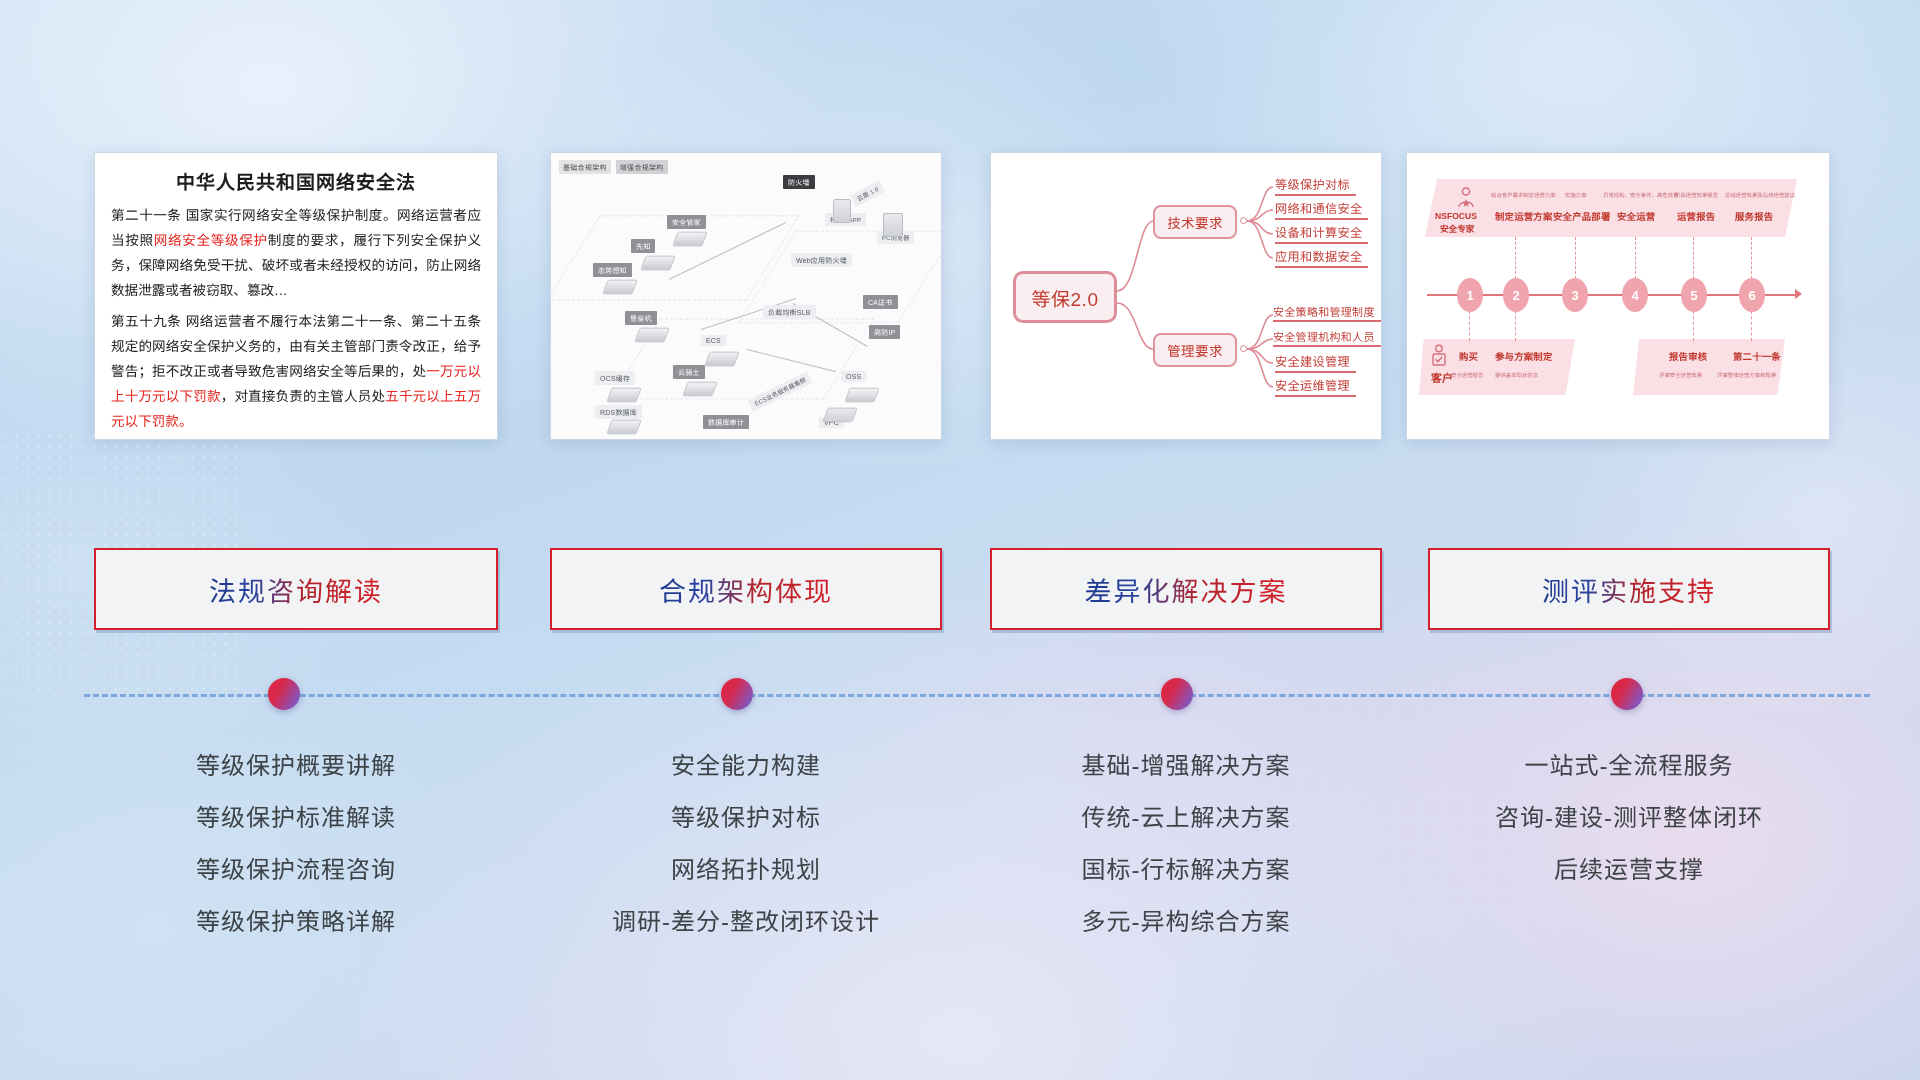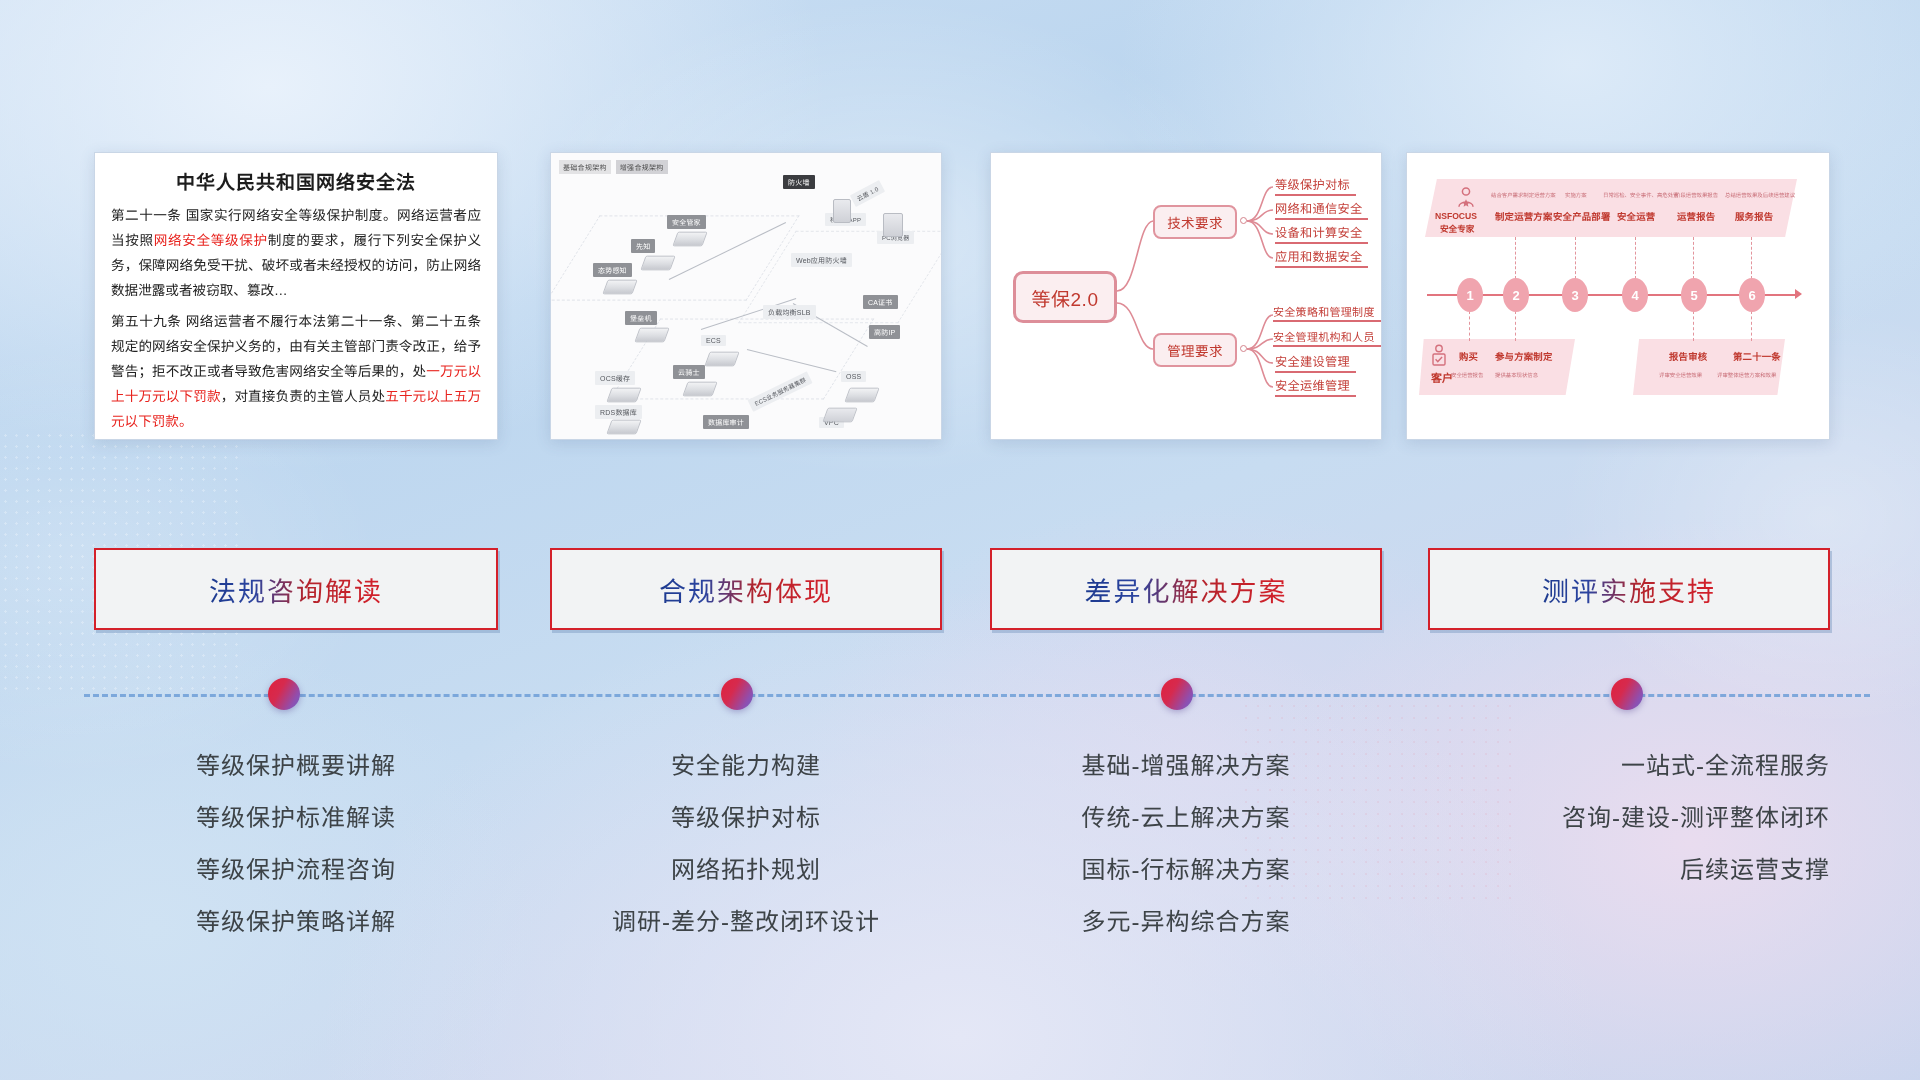--- a/index.html
+++ b/index.html
@@ -201,21 +201,21 @@
   #dot-4 { left:1595px; }
 
   
   .list { position:absolute; top:740px; text-align:center; }
   .list-item {
     font-size:24px; color:#3d4347; line-height:52px; letter-spacing:1px; white-space:nowrap;
   }
   #list-1 { left:78px;   width:404px; }
   #list-2 { left:534px;  width:392px; }
   #list-3 { left:974px;  width:392px; }
-  #list-4 { left:1412px; width:402px;text-align:right; }
+  #list-4 { left:1412px; width:402px; }
 </style>
 </head>
 <body>
 
 <div id="bg-layer">
   <div id="bg-base"></div>
   <div id="bg-sheen"></div>
   <div id="bg-dots"></div>
   <div id="bg-dots-2"></div>
 </div>

